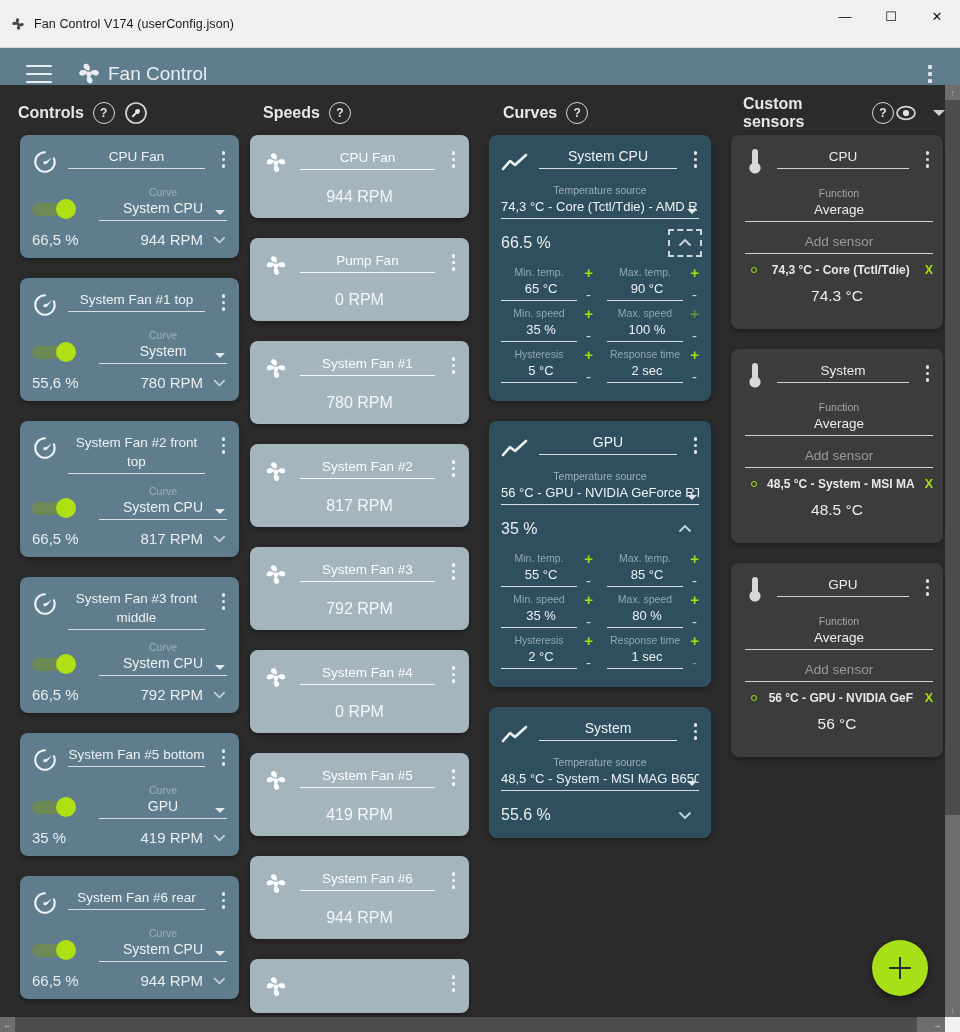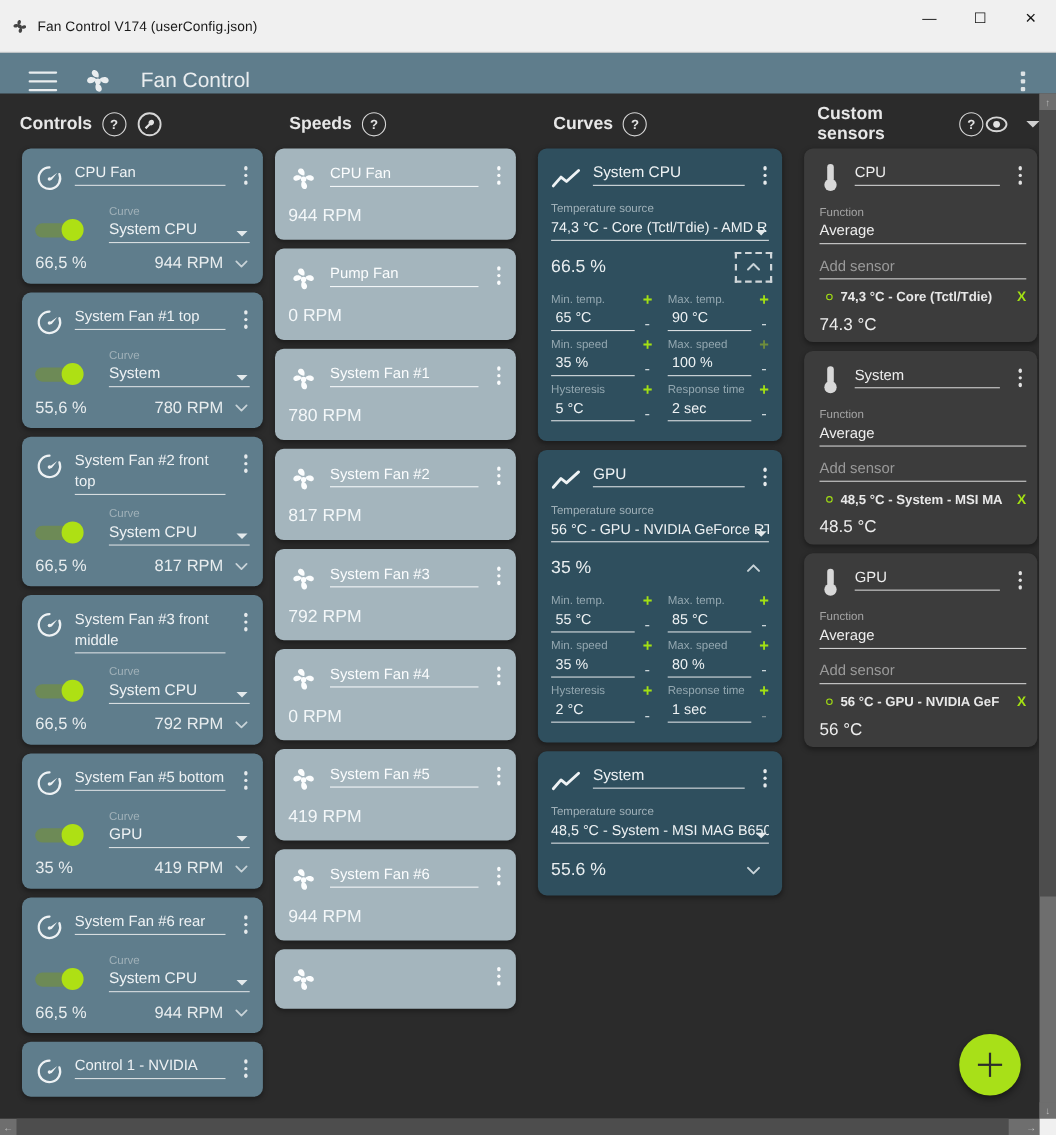--- a/index.html
+++ b/index.html
@@ -24,21 +24,21 @@
 
   
   .appbar {
     height: 52px; background: #5f7d8c; display: flex; align-items: center;
     position: relative;
   }
   .hamburger { width: 26px; height: 18px; margin-left: 26px; display: flex;
                flex-direction: column; justify-content: space-between; }
   .hamburger i { display: block; height: 2px; background: #e9edef; border-radius: 1px; }
   .appbar-logo { margin-left: 22px; width: 30px; height: 30px; flex: none; }
-  .appbar-title { margin-left: 24px; font-size: 19px; color: #e9edef; }
+  .appbar-title { margin-left: 4px; font-size: 19px; color: #e9edef; }
   .appbar-kebab { position: absolute; right: 20px; top: 50%; transform: translateY(-50%);
                   display: flex; flex-direction: column; gap: 3px; align-items: center;
                   padding: 6px 8px; }
   .appbar-kebab i { width: 4px; height: 4px; background: #dde3e6; border-radius: 1px; display: block; }
 
   
   .workspace {
     position: absolute; top: 85px; left: 0; right: 0; bottom: 0;
     background: #2b2b2b; overflow: hidden;
   }
@@ -58,22 +58,22 @@
                font-size: 12px; color: #e2e2e2; font-weight: bold; flex: none; }
   .wrench { width: 24px; height: 24px; flex: none; }
   .eye-icon { width: 24px; height: 22px; margin-left: -9px; flex: none; }
   .caret-dn { width: 0; height: 0; border-left: 6px solid transparent;
               border-right: 6px solid transparent; border-top: 6px solid #cfcfcf;
               margin-left: 6px; flex: none; }
 
   .col-body { position: absolute; top: 50px; left: 0; right: 0; bottom: 0; }
 
   
-  .card { border-radius: 8px; position: relative; margin-bottom: 8px;
-          box-shadow: 0 2px 5px rgba(0,0,0,.35); }
+  .card { border-radius: 8px; position: relative; margin-bottom: 20px;
+          box-shadow: 0 2px 5px rgba(0,0,0,.35); text-align: center; }
   .kebab { position: absolute; right: 9px; top: 13px; display: flex;
            flex-direction: column; gap: 3px; align-items: center; padding: 3px 5px; }
   .kebab i { width: 3.5px; height: 3.5px; background: #e6eaec; border-radius: 50%; display: block; }
 
   .fieldline { border-bottom: 1px solid #d7dde0; padding-bottom: 2px; }
   .fieldval  { font-size: 14px; color: #eef2f4; line-height: 19px; }
   .flabel    { font-size: 10.5px; color: #9fb0b8; line-height: 13px; }
 
   
   .ctrl-card { background: #5f7d8c; width: 219px; margin-left: 20px; padding: 0 0 10px 0; }
@@ -127,21 +127,21 @@
   .gcell .flabel { color: #93a7b0; }
   .gcell .fieldval { font-size: 13px; padding-left: 4px; }
   .plus { position: absolute; right: 0; top: 0; color: #a3e013; font-size: 15px;
           font-weight: bold; line-height: 13px; }
   .minus { position: absolute; right: 2px; bottom: 7px; color: #cbd5d9;
            font-size: 15px; line-height: 10px; }
   .plus.dim { color: #6f8d3c; }
   .minus.dim { color: #7e8e95; }
 
   
-  .sen-card { background: #3c3c3c; width: 212px; margin-left: 6px; padding: 0 0 6px 0; }
+  .sen-card { background: #3c3c3c; width: 212px; margin-left: 6px; padding: 0 0 24px 0; }
   .sen-top { display: flex; padding: 12px 34px 0 14px; gap: 12px; }
   .thermo { width: 20px; height: 30px; flex: none; }
   .sen-name { flex: 1; min-width: 0; }
   .sen-name .fieldline { border-bottom-color: #cfcfcf; }
   .sen-name .fieldval { font-size: 13.5px; color: #ededed; }
   .sen-card .kebab i { background: #e2e2e2; }
   .sen-block { padding: 10px 10px 0 14px; }
   .sen-block .flabel { color: #a5a5a5; }
   .sen-block .fieldval { font-size: 13.5px; color: #ededed; }
   .sen-block .fieldline { border-bottom-color: #cfcfcf; }

